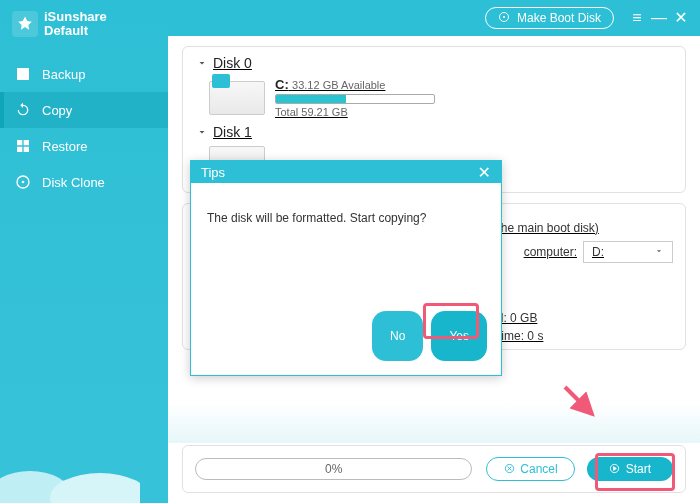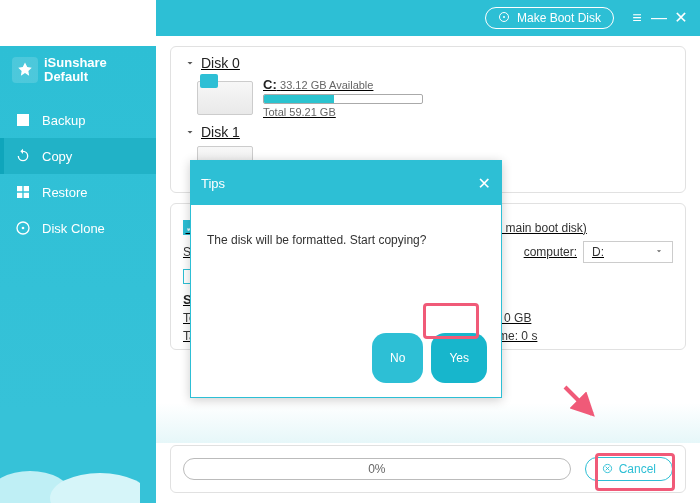--- a/index.html
+++ b/index.html
@@ -1,20 +1,20 @@
 <!DOCTYPE html>
 <html><head>
 <meta charset="utf-8">
 <style>
 * { margin: 0; padding: 0; box-sizing: border-box; font-family: "Segoe UI", Arial, sans-serif; }
 body { width: 700px; height: 503px; overflow: hidden; position: relative; }
 .app { display: flex; width: 100%; height: 100%; background: #fff; }
 
 
-.sidebar { width: 156px; background: linear-gradient(180deg, #2dbfd5 0%, #36c2d8 80%); color: #fff; display: flex; flex-direction: column; position: relative; margin-top: 46px; }
+.sidebar { width: 168px; background: linear-gradient(180deg, #2dbfd5 0%, #36c2d8 80%); color: #fff; display: flex; flex-direction: column; position: relative; }
 .logo { display: flex; align-items: center; padding: 10px 12px 14px 12px; font-size: 14px; font-weight: 600; }
 .logo .mark { width: 26px; height: 26px; margin-right: 6px; border-radius: 4px; background: rgba(255,255,255,0.15); display: flex; align-items: center; justify-content: center; color:#fff; }
 .logo .txt { line-height: 14px; font-size: 13px; }
 .navlist { list-style: none; margin-top: 4px; }
 .nav-item { display: flex; align-items: center; padding: 9px 14px; font-size: 13px; cursor: pointer; }
 .nav-item.active { background: #21b2c7; border-left: 4px solid #0fa5bb; padding-left: 10px; }
 .nav-item .ico { width: 18px; height: 18px; margin-right: 10px; display: inline-flex; align-items: center; justify-content: center; }
 .clouds { position: absolute; bottom: 0; left: 0; right: 0; height: 60px; }
 
 
@@ -56,21 +56,21 @@
 .btn-outline .ico, .btn-solid .ico { width:12px;height:12px;margin-right:5px;}
 .btn-solid { background:#17b6cc; color:#fff; border:none; border-radius:14px; padding:5px 22px; font-size:12px; margin-left:12px; cursor:pointer; display:flex; align-items:center;}
 
 .highlight { position:absolute; border:3px solid #f05a78; border-radius:4px; pointer-events:none; }
 .hi-yes { width:56px; height:36px; left:423px; top:303px; }
 .hi-start { width:80px; height:38px; left:595px; top:453px; }
 .arrow { position:absolute; left:560px; top:382px; width:40px; height:40px; pointer-events:none;}
 
 
 .dialog { position:absolute; left:190px; top:160px; width:312px; background:#fff; border:1px solid #2dbfd5; box-shadow:0 2px 10px rgba(0,0,0,.2); }
-.dialog .dh { height:44px; background:#2dbfd5; color:#fff; display:flex; align-items:center; padding:0 10px; font-size:13px; }
+.dialog .dh { height:22px; background:#2dbfd5; color:#fff; display:flex; align-items:center; padding:0 10px; font-size:13px; }
 .dialog .dh .xx { margin-left:auto; cursor:pointer; font-size:16px; }
 .dialog .db { padding:28px 16px 12px 16px; font-size:12px; color:#333; min-height:120px; position:relative;}
 .dialog .df { display:flex; justify-content:flex-end; padding:8px 14px 14px 0; }
 .pill-btn { border:none; border-radius:14px; font-size:12px; padding:18px 18px; margin-left:8px; cursor:pointer; color:#fff;}
 .pill-btn.no { background:#2dbfd5; }
 .pill-btn.yes { background:#17b6cc; }
 </style>
 </head>
 <body>
 
@@ -218,20 +218,27 @@
     <div class="footer">
       <div class="progress-pill">
         <span>0%</span>
       </div>
       <button class="btn-outline">
         <span class="ico"><svg viewBox="0 0 24 24" width="11" height="11" fill="none" stroke="#2dbfd5" stroke-width="2">
               <circle cx="12" cy="12" r="9"></circle>
               <path d="M8 8l8 8M16 8l-8 8"></path>
             </svg></span>
         <span>Cancel</span>
+      </button>
+      <button class="btn-solid">
+        <span class="ico"><svg viewBox="0 0 24 24" width="11" height="11" fill="none" stroke="#fff" stroke-width="2">
+              <circle cx="12" cy="12" r="9"></circle>
+              <path d="M10 8l6 4-6 4z" fill="#fff"></path>
+            </svg></span>
+        <span>Start</span>
       </button>
     </div>
   </main>
 
   <div class="dialog">
     <div class="dh">
       <span>Tips</span>
       <span class="xx">✕</span>
     </div>
     <div class="db">

